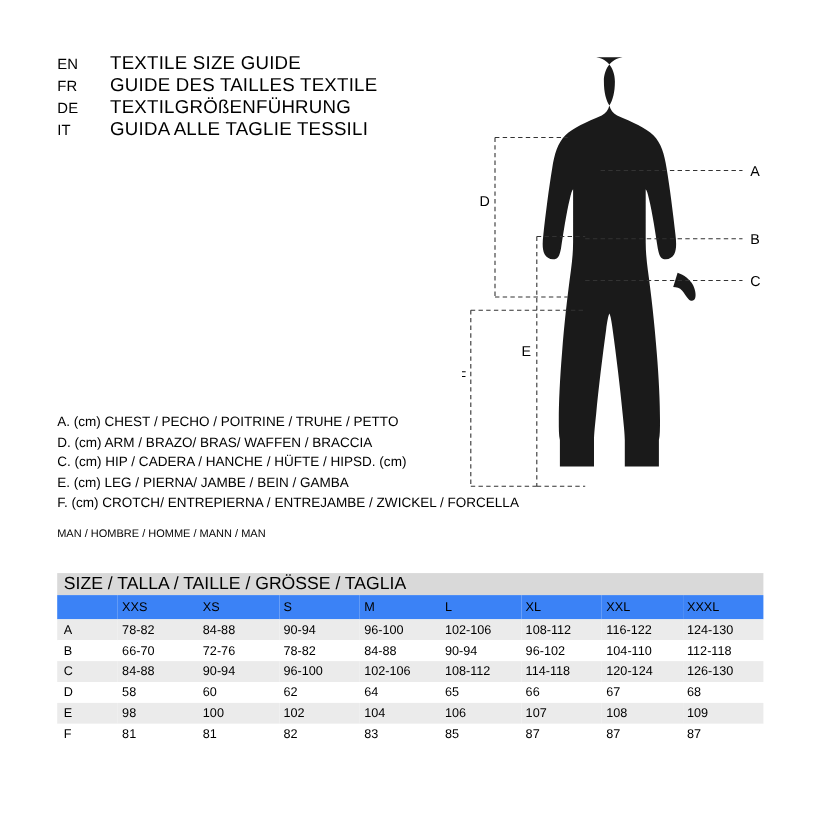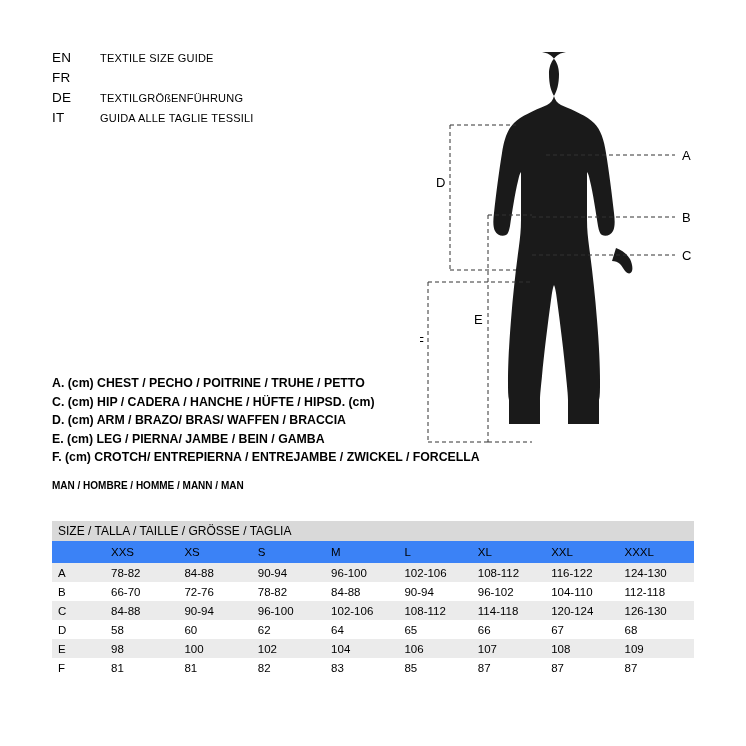--- a/index.html
+++ b/index.html
@@ -34,31 +34,30 @@
     align-items: baseline;
     height: 20px;
     line-height: 20px;
   }
   .title-lang {
     width: 48px;
     font-size: 13.5px;
     letter-spacing: 0.2px;
   }
   .title-text {
-    font-size: 11px;
+    font-size: 17px;
     letter-spacing: 0.2px;
   }
 
   
   .legend-block {
     position: absolute;
     left: 52px;
     top: 374px;
     width: 420px;
-    font-weight: bold;
   }
   .legend-row {
     font-size: 12.3px;
     line-height: 18.5px;
     white-space: nowrap;
   }
   .legend-gap {
     height: 10px;
   }
   .legend-man {
@@ -93,21 +92,21 @@
   table th, table td {
     text-align: left;
     padding: 0;
     font-weight: normal;
   }
   tr.header-row {
     background: #d9d9d9;
     height: 20px;
   }
   tr.header-row td {
-    font-size: 12px;
+    font-size: 16px;
     padding-left: 6px;
   }
   tr.cols-row {
     background: #3b82f6;
     height: 22px;
   }
   tr.data-row {
     height: 19px;
   }
   tr.shade {
@@ -130,20 +129,21 @@
 
 <div class="page">
 
   <div class="title-block">
     <div class="title-row">
       <span class="title-lang">EN</span>
       <span class="title-text">TEXTILE SIZE GUIDE</span>
     </div>
     <div class="title-row">
       <span class="title-lang">FR</span>
+      <span class="title-text">GUIDE DES TAILLES TEXTILE</span>
     </div>
     <div class="title-row">
       <span class="title-lang">DE</span>
       <span class="title-text">TEXTILGRÖßENFÜHRUNG</span>
     </div>
     <div class="title-row">
       <span class="title-lang">IT</span>
       <span class="title-text">GUIDA ALLE TAGLIE TESSILI</span>
     </div>
   </div>
@@ -230,22 +230,22 @@
         <text x="262" y="230">C</text>
         <text x="16" y="157">D</text>
         <text x="54" y="294">E</text>
         <text x="-4" y="316">F</text>
       </g>
     </svg>
   </div>
 
   <div class="legend-block">
     <div class="legend-row">A. (cm) CHEST / PECHO / POITRINE / TRUHE / PETTO</div>
+    <div class="legend-row">D. (cm) ARM / BRAZO/ BRAS/ WAFFEN / BRACCIA</div>
     <div class="legend-row">C. (cm) HIP / CADERA / HANCHE / HÜFTE / HIPSD. (cm)</div>
-    <div class="legend-row">D. (cm) ARM / BRAZO/ BRAS/ WAFFEN / BRACCIA</div>
     <div class="legend-row">E. (cm) LEG / PIERNA/ JAMBE / BEIN / GAMBA</div>
     <div class="legend-row">F. (cm) CROTCH/ ENTREPIERNA / ENTREJAMBE / ZWICKEL / FORCELLA</div>
     <div class="legend-gap"></div>
     <div class="legend-man">MAN / HOMBRE / HOMME / MANN / MAN</div>
   </div>
 
   <div class="table-wrap">
     <table>
       <tbody>
         <tr class="header-row">

